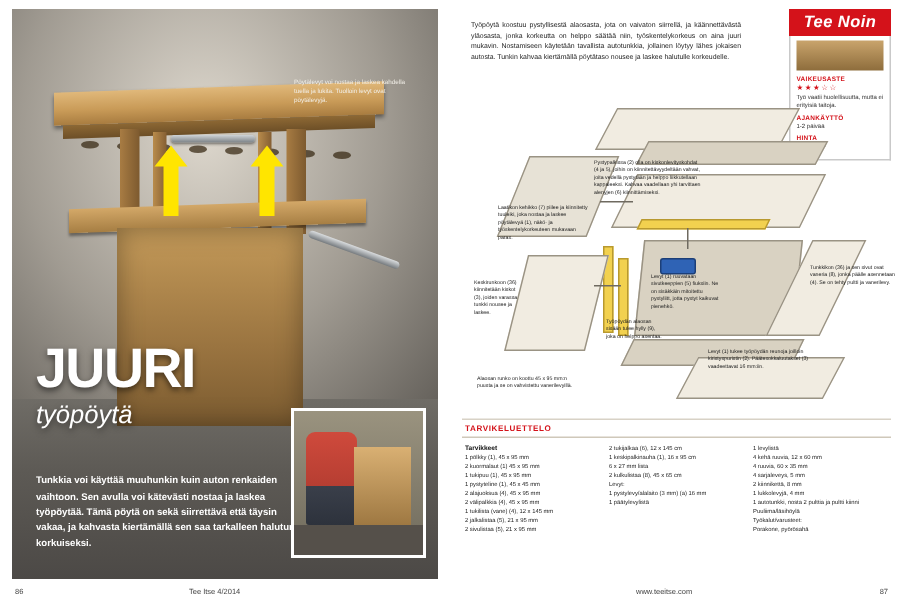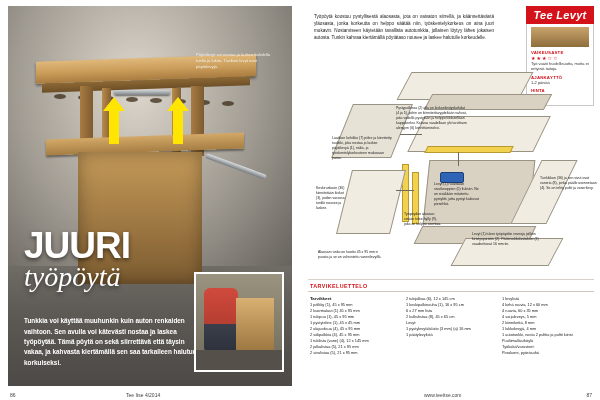--- a/index.html
+++ b/index.html
@@ -82,22 +82,22 @@
     position:absolute;left:188px;top:46px;width:76px;
     color:#f2efe8;font-size:4.2px;line-height:1.45;
   }
   .headline{position:absolute;left:16px;bottom:96px;width:270px;color:#fff;}
   .headline .h{
     font-family:"Liberation Sans", sans-serif;
     font-weight:bold;font-size:37px;line-height:32px;letter-spacing:-1px;
     text-shadow:0 2px 4px rgba(0,0,0,.55);
   }
   .headline .sub{
-    font-family:Liberation Serif, serif;font-style:italic;
-    font-size:28px;line-height:26px;margin-top:2px;text-shadow:0 2px 4px rgba(0,0,0,.5);
+    font-family:Liberation Sans, sans-serif;font-style:italic;
+    font-size:17px;line-height:26px;margin-top:2px;text-shadow:0 2px 4px rgba(0,0,0,.5);
   }
   .ingress{
     position:absolute;left:16px;bottom:18px;width:176px;color:#fff;
     font-size:6.4px;line-height:1.62;font-weight:bold;
   }
   .inset-photo{
     position:absolute;right:8px;bottom:14px;width:86px;height:96px;
     border:2px solid #fff;background:linear-gradient(180deg,#9a937f,#6f6a5c);overflow:hidden;
   }
   .inset-photo .man{
@@ -228,21 +228,21 @@
     <div class="folio-left">86</div>
     <div class="folio-center">Tee Itse 4/2014</div>
   </div>
 
   <div class="right-page">
     <div class="rp-inner">
 
       <div class="intro">Työpöytä koostuu pystyllisestä alaosasta, jota on vaivaton siirrellä, ja käännettävästä yläosasta, jonka korkeutta on helppo säätää niin, työskentelykorkeus on aina juuri mukavin. Nostamiseen käytetään tavallista autotunkkia, jollainen löytyy lähes jokaisen autosta. Tunkin kahvaa kiertämällä pöytätaso nousee ja laskee halutulle korkeudelle.</div>
 
       <div class="badge">
-        <div class="brand">Tee Levyt</div>
+        <div class="brand">Tee Noin</div>
         <div class="box">
           <div class="mini-img"></div>
           <div class="row">
             <div class="lbl">VAIKEUSASTE</div>
             <div class="stars">★★★☆☆</div>
             <div class="val">Työ vaatii huolellisuutta, mutta ei erityisiä taitoja.</div>
           </div>
           <div class="row">
             <div class="lbl">AJANKÄYTTÖ</div>
             <div class="val">1-2 päivää</div>

